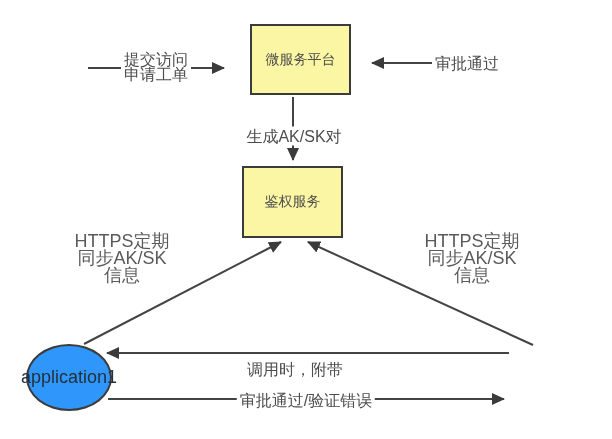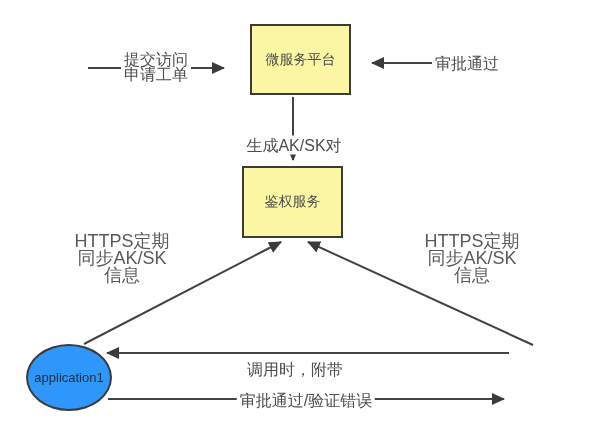--- a/index.html
+++ b/index.html
@@ -43,21 +43,21 @@
     color: var(--node_text, #4D4D4D);
     font-size: 14px;
   }
   .node.platform { left: 250px; top: 24px;  height: 71px; }
   .node.auth     { left: 242px; top: 166px; height: 72px; }
   .node.ellipse {
     border-radius: 50%;
     background: var(--ellipse_fill, #2F97FB);
     border: 2px solid var(--shape_border, #3B3B3B);
     color: var(--app_text, #24303B);
-    font-size: 13px;
+    font-size: 18px;
   }
   .node.app1 { left: 26px;  top: 344px; width: 86px; height: 67px; }
   .node.app2 { left: 497px; top: 342px; width: 90px; height: 66px; }
   .edge-label {
     position: absolute;
     transform: translate(-50%, -50%);
     z-index: 3;
     text-align: center;
     white-space: nowrap;
     color: var(--label_text, #4D4D4D);
@@ -68,21 +68,21 @@
     background: var(--canvas_bg, #ffffff);
     padding: 2px 3px;
   }
   .edge-label.sync {
     color: var(--sync_text, #5A5A5A);
     font-size: 18px;
     line-height: 17px;
   }
   .lbl-submit   { left: 156px; top: 67px;  }
   .lbl-approve  { left: 435px; top: 63px; margin-left: 32px;  }
-  .lbl-generate { left: 294px; top: 145px; }
+  .lbl-generate { left: 294px; top: 136px; }
   .lbl-sync-l   { left: 122px; top: 258px; }
   .lbl-sync-r   { left: 472px; top: 258px; }
   .lbl-call     { left: 295px; top: 353px; margin-top: 16px; }
   .lbl-response { left: 306px; top: 400px; }
 </style>
 </head>
 <body>
 
 <div class="canvas">
 

